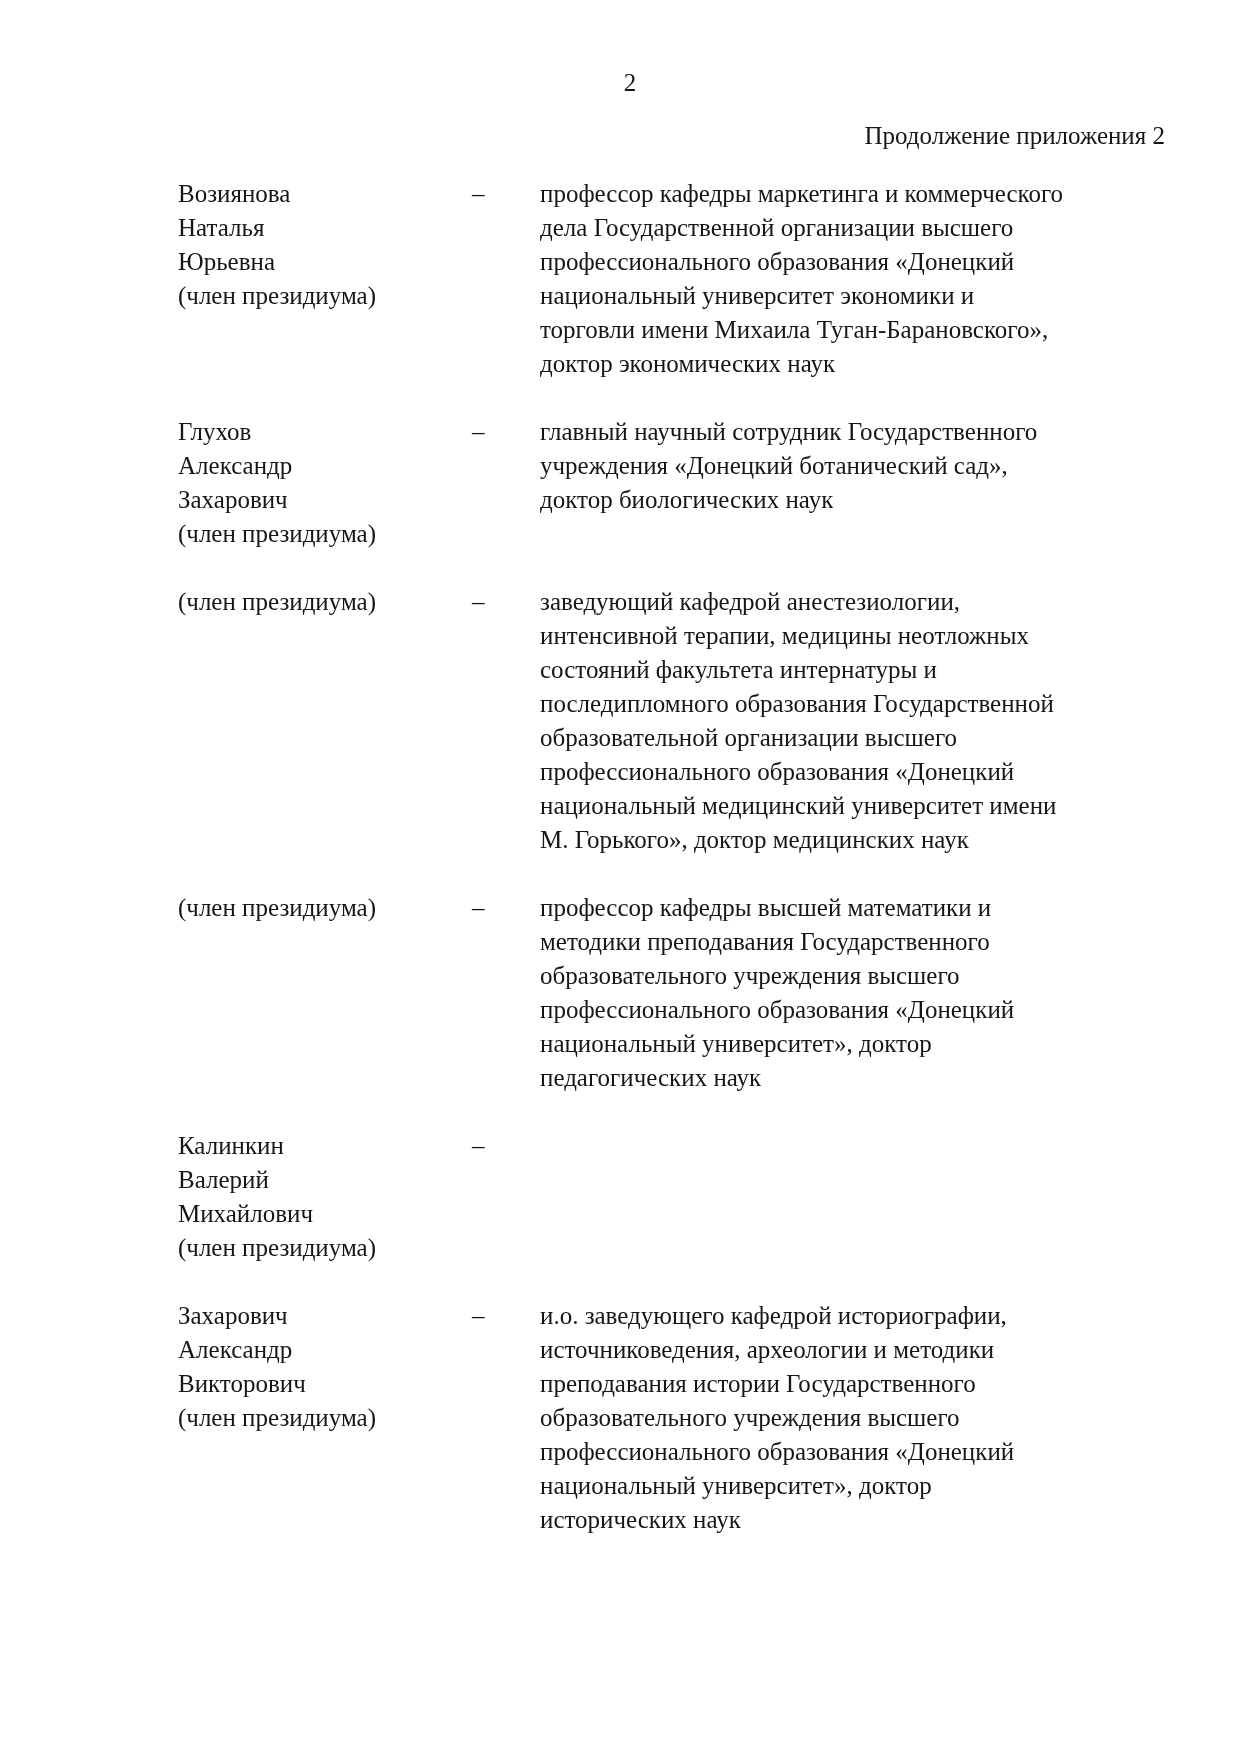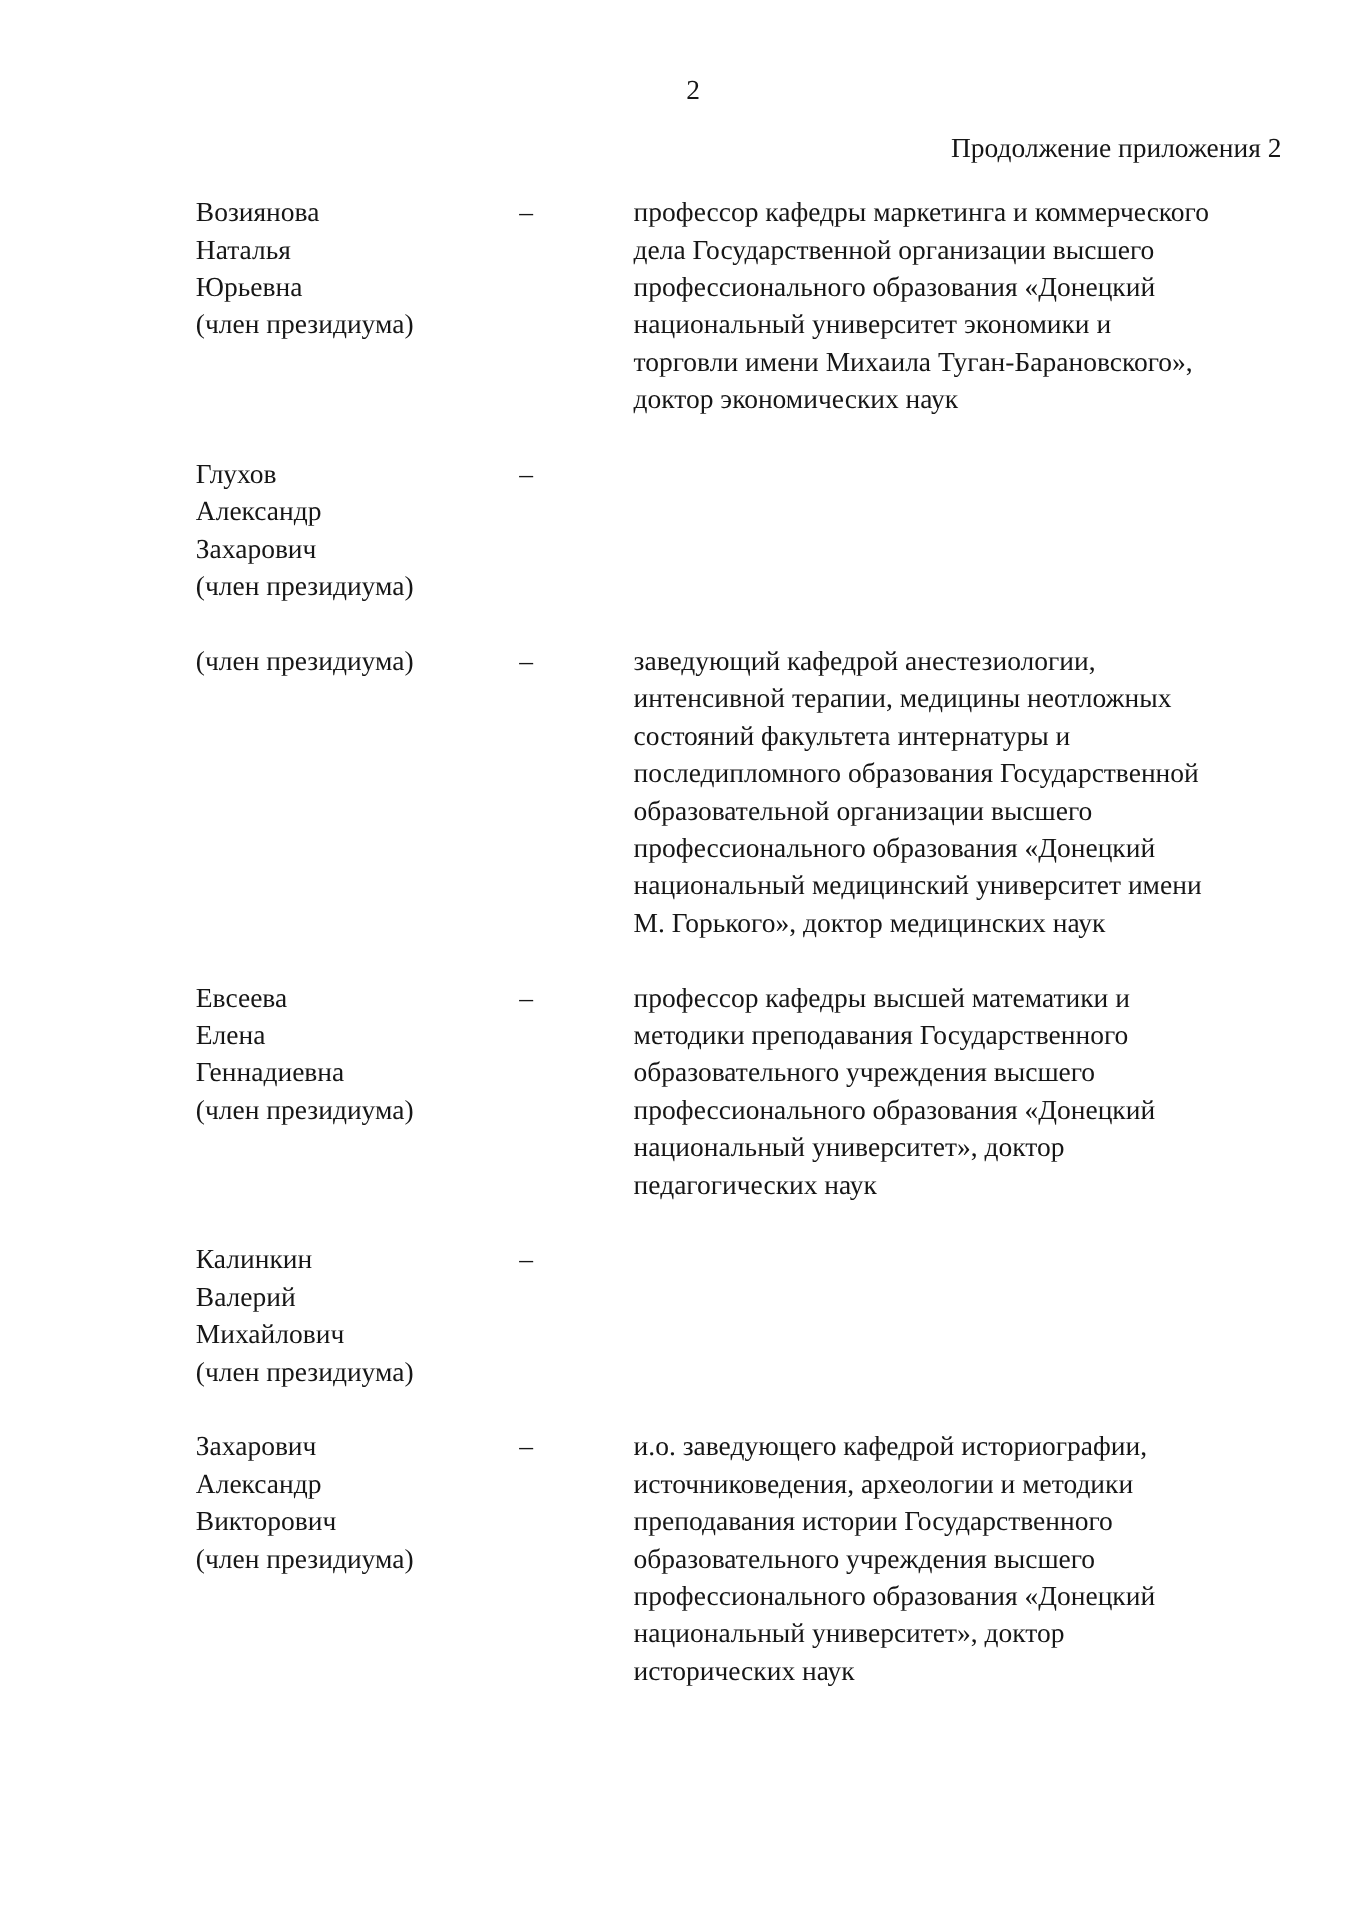--- a/index.html
+++ b/index.html
@@ -47,21 +47,20 @@
   .col-name {
     width: 294px;
     flex: 0 0 294px;
   }
   .col-dash {
     width: 68px;
     flex: 0 0 68px;
   }
   .col-desc {
     flex: 1 1 auto;
-    margin-left: 36px;
   }
   .lines {
     white-space: pre-line;
   }
   .role {
   }
 </style>
 </head>
 <body>
 
@@ -87,42 +86,42 @@
   </div>
 
   <div class="entry">
     <div class="col-name">
       <div class="lines">Глухов
 Александр
 Захарович</div>
       <div class="role">(член президиума)</div>
     </div>
     <div class="col-dash">–</div>
+    <div class="col-desc lines">главный научный сотрудник Государственного
+учреждения «Донецкий ботанический сад»,
+доктор биологических наук</div>
   </div>
 
   <div class="entry">
     <div class="col-name">
       <div class="role">(член президиума)</div>
     </div>
     <div class="col-dash">–</div>
     <div class="col-desc lines">заведующий кафедрой анестезиологии,
 интенсивной терапии, медицины неотложных
 состояний факультета интернатуры и
 последипломного образования Государственной
 образовательной организации высшего
 профессионального образования «Донецкий
 национальный медицинский университет имени
 М. Горького», доктор медицинских наук</div>
   </div>
 
   <div class="entry">
     <div class="col-name">
-      <div class="lines">Евсеева
-Елена
-Геннадиевна</div>
       <div class="role">(член президиума)</div>
     </div>
     <div class="col-dash">–</div>
     <div class="col-desc lines">профессор кафедры высшей математики и
 методики преподавания Государственного
 образовательного учреждения высшего
 профессионального образования «Донецкий
 национальный университет», доктор
 педагогических наук</div>
   </div>

